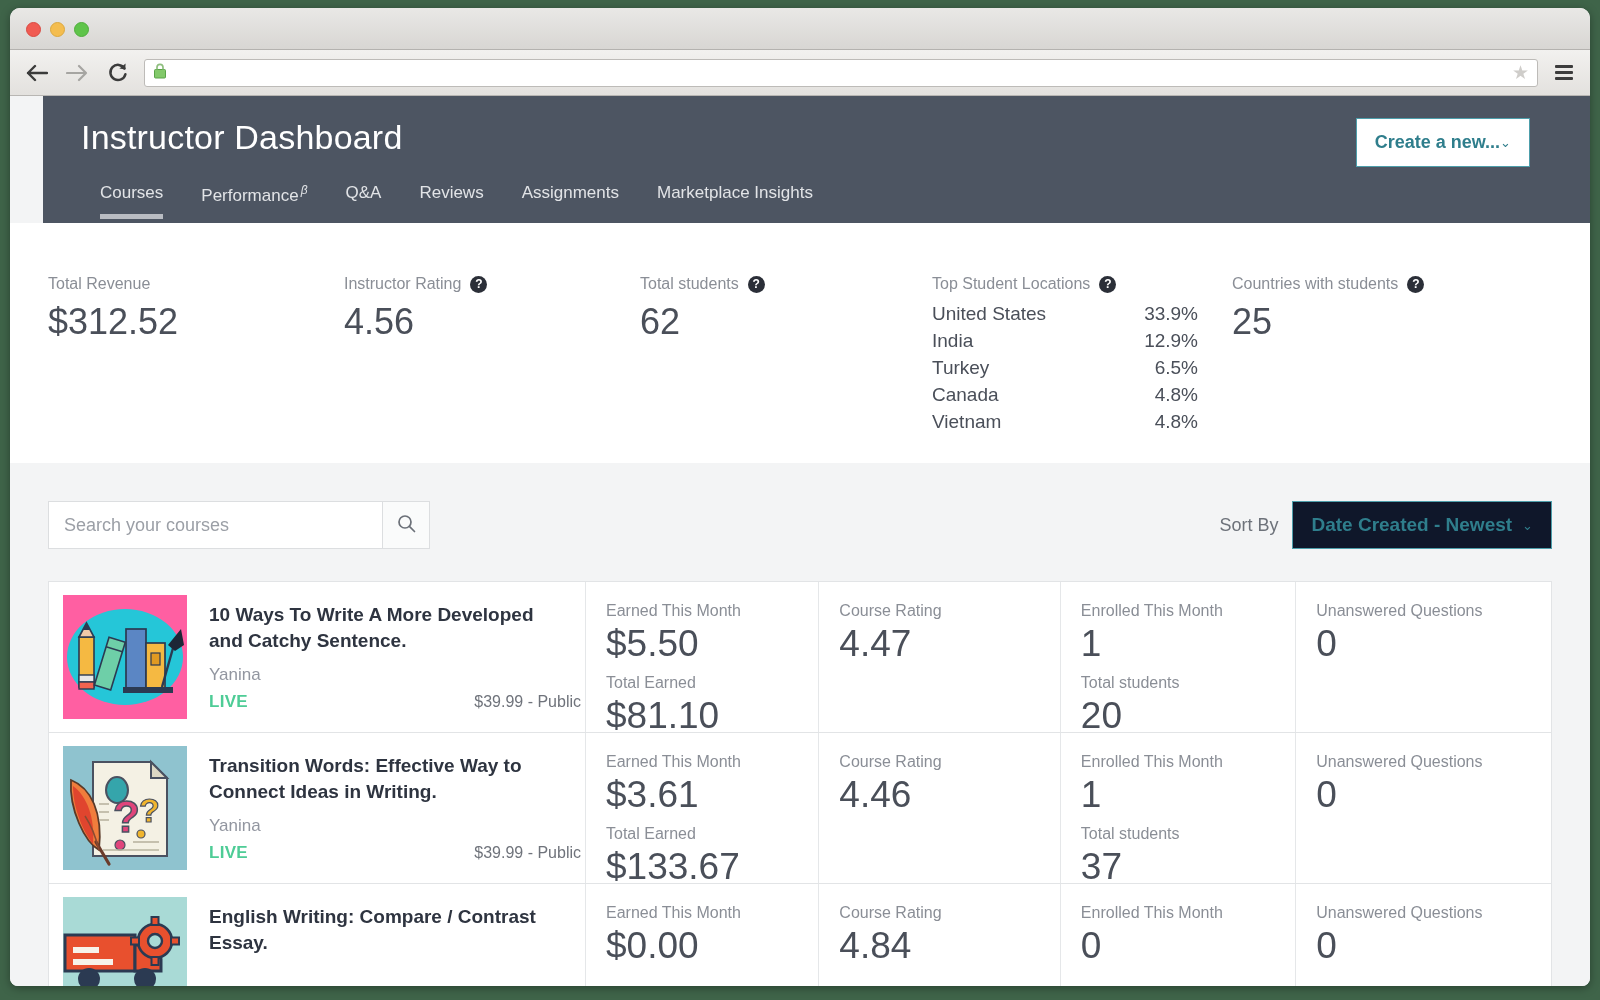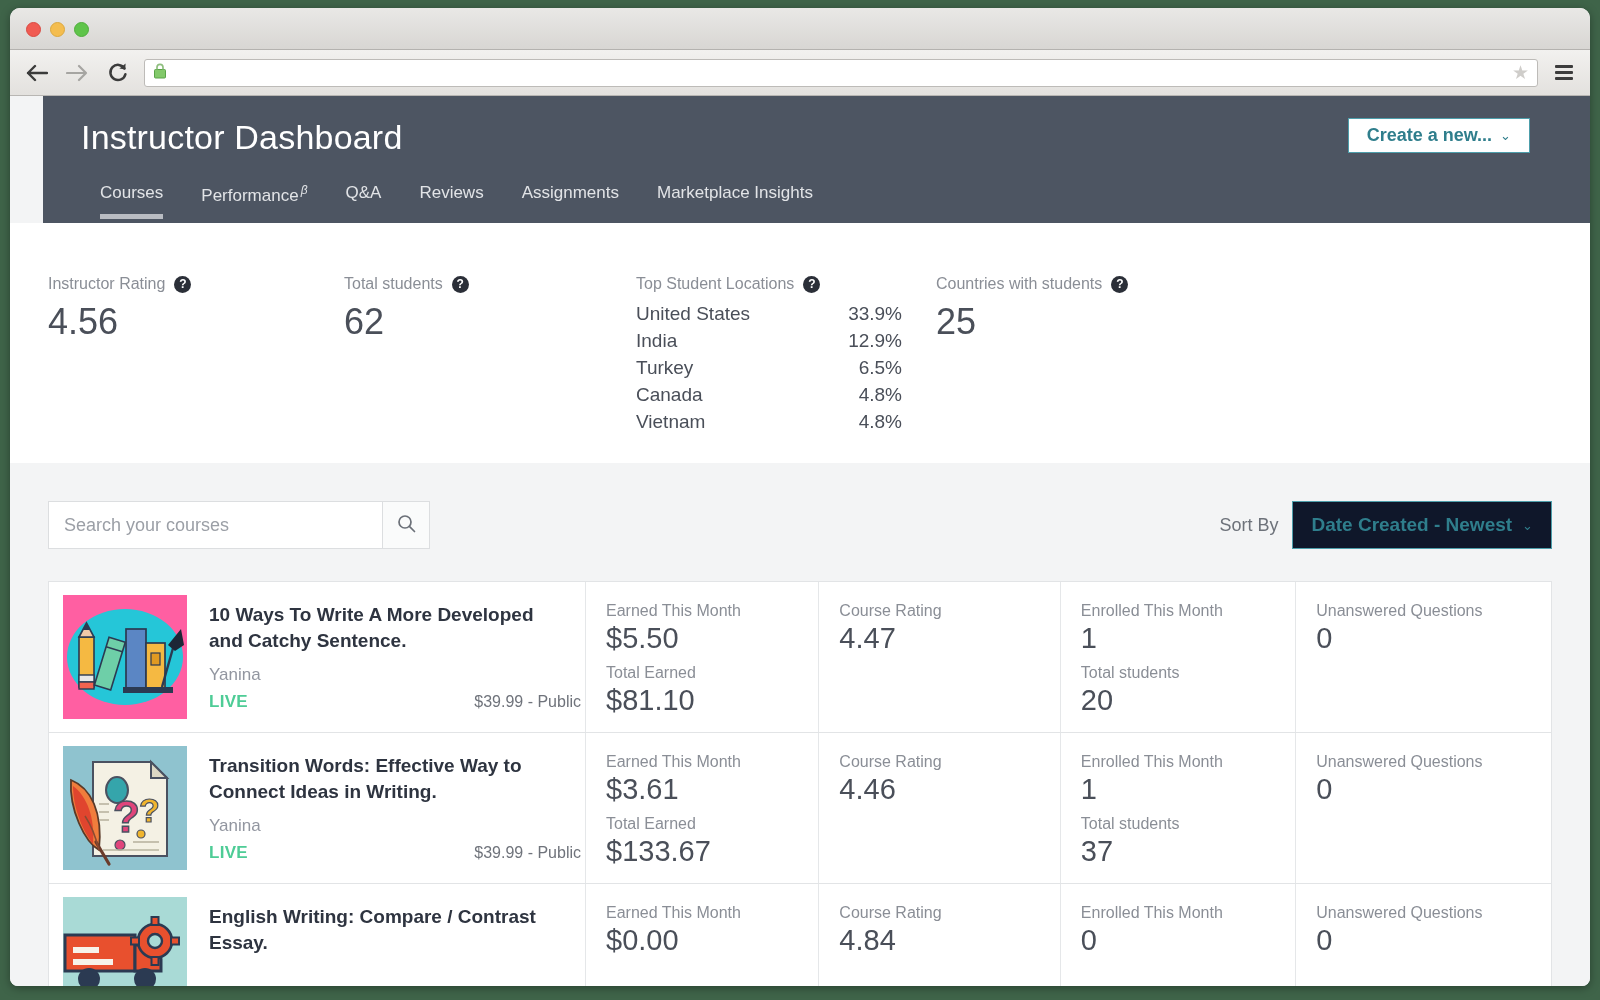--- a/index.html
+++ b/index.html
@@ -89,24 +89,23 @@
   }
   .createbtn {
     position: absolute;
     right: 60px;
     top: 22px;
     background: #ffffff;
     border: 1px solid #4d9eab;
     color: #2f7e8c;
     font-size: 18px;
     font-weight: bold;
-    padding: 6px 18px;
+    padding: 13px 18px;
     display: flex;
     align-items: center;
-    gap: 8px;
     cursor: pointer;
   }
   .caret { font-size: 13px; font-weight: normal; }
 
   .tabs {
     display: flex;
     gap: 0;
     padding-left: 57px;
     margin-top: 26px;
     height: 47px;
@@ -281,21 +280,21 @@
   .metric {
     flex: 1;
     border-left: 1px solid #e5e7e9;
     padding: 20px 0 0 20px;
   }
   .metric.c1 { flex: 1.04; }
   .metric.c2 { flex: 1.08; }
   .metric.c3 { flex: 1.05; }
   .metric.c4 { flex: 1.15; }
   .mlabel { font-size: 16px; color: #8a8e96; white-space: nowrap; }
-  .mvalue { font-size: 29px; color: #4a4f59; font-weight: 300; line-height: 1.22; margin-top: 1px; }
+  .mvalue { font-size: 37px; color: #4a4f59; font-weight: 300; line-height: 1.22; margin-top: 1px; }
   .msub { margin-top: 8px; }
 </style>
 </head>
 <body>
 
 <div class="window">
 
   <div class="titlebar">
     <div class="lights">
       <div class="light red"></div>
@@ -364,20 +363,26 @@
         </div>
         <div class="tab">
           <span>Marketplace Insights</span>
         </div>
       </div>
     </div>
 
     <div class="statsband">
       <div class="statrow">
 
+        <div class="stat revenue">
+          <div class="statlabel">
+            <span>Total Revenue</span>
+          </div>
+          <div class="statvalue">$312.52</div>
+        </div>
 
         <div class="stat rating">
           <div class="statlabel">
             <span>Instructor Rating</span>
             <span class="helpicon">?</span>
           </div>
           <div class="statvalue">4.56</div>
         </div>
 
         <div class="stat students">

